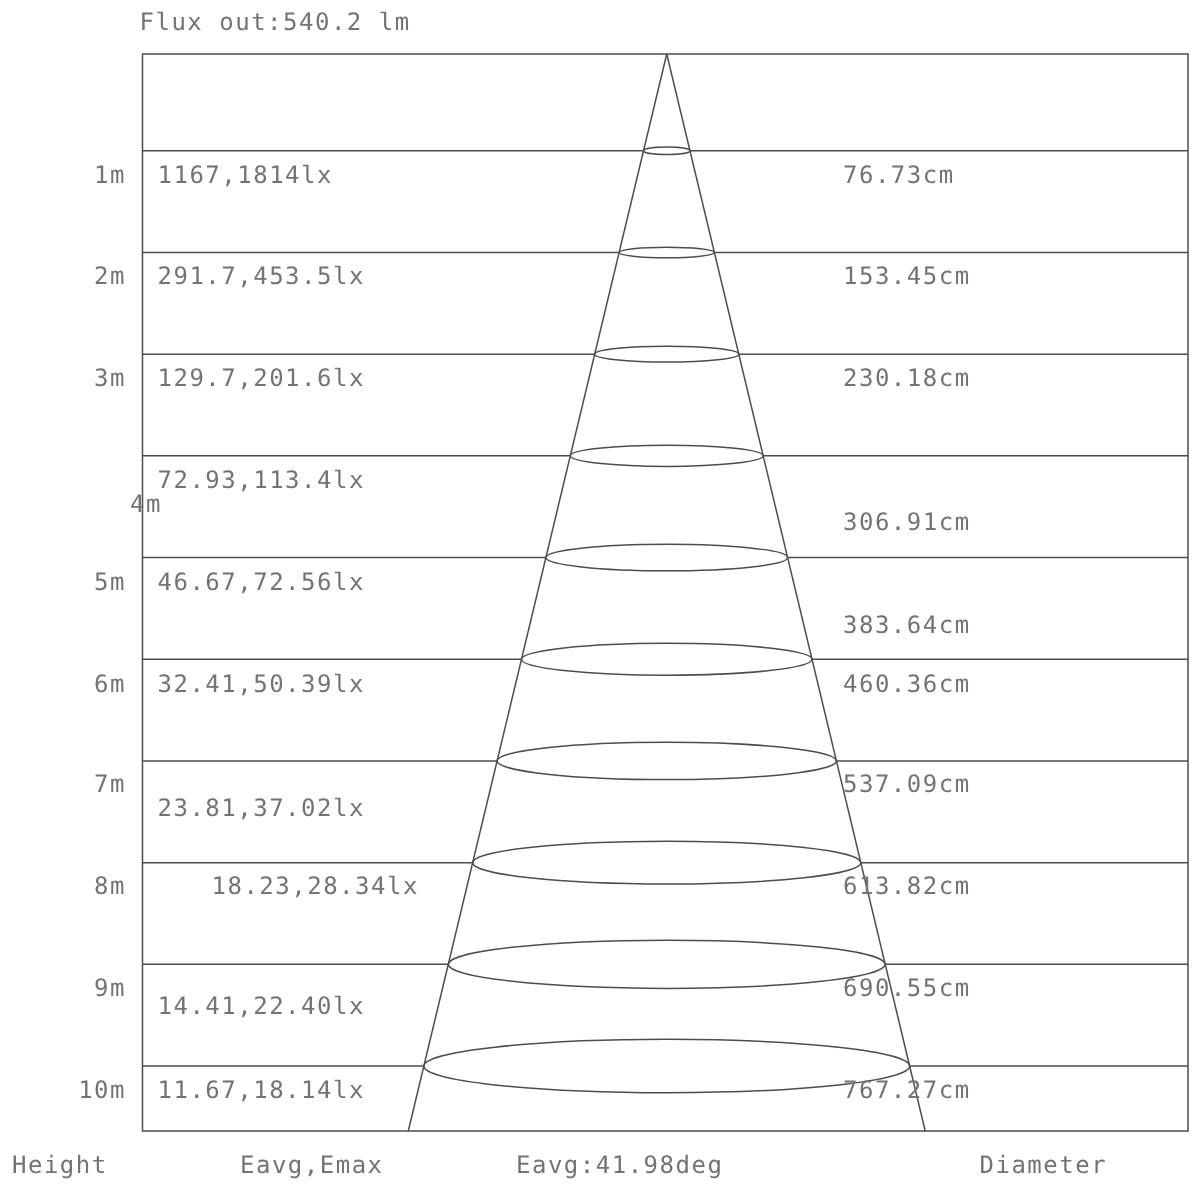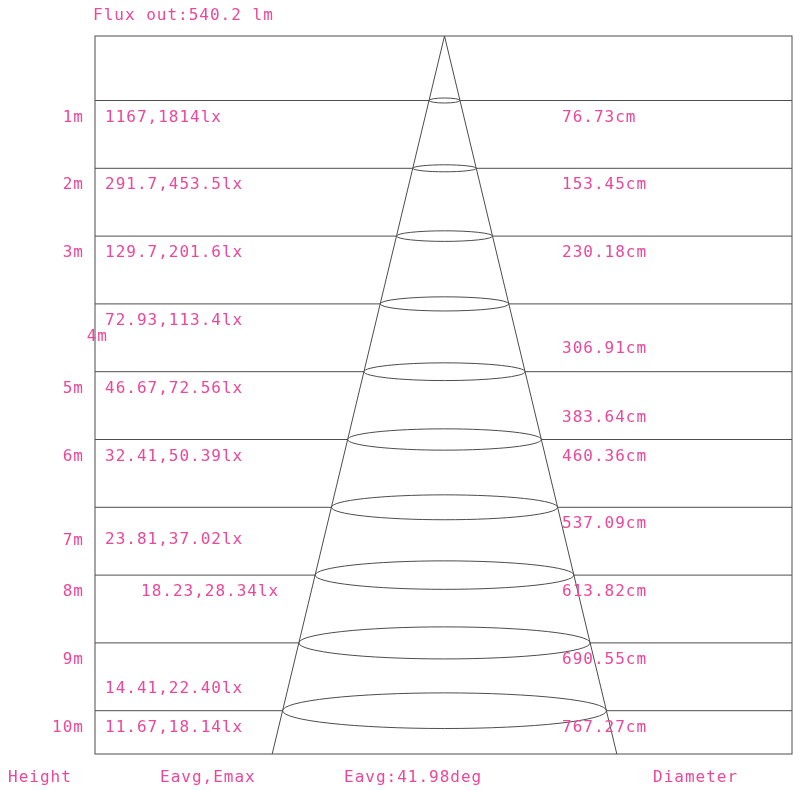--- a/index.html
+++ b/index.html
@@ -2,21 +2,21 @@
 <html><head>
 <meta charset="utf-8">
 <style>
   html, body {
     margin: 0; padding: 0; background: #ffffff;
   }
   .screen {
     position: relative;
     width: 800px; height: 790px;
     background: #ffffff;
-    color: #ec4899;
+    color: #737373;
     font-family: "DejaVu Sans Mono", "Liberation Mono", monospace;
     font-size: 16px;
     letter-spacing: 1px;
     overflow: hidden;
   }
   .title {
     position: absolute;
     left: 93px; top: 5px;
     white-space: pre;
   }
@@ -94,28 +94,28 @@
       <div class="row-label d-label" style="top: 244.1px;">230.18cm</div>
       <div class="row-label h-label" style="top: 328px; padding-left: 24px;">4m</div>
       <div class="row-label e-label" style="top: 311.9px;">72.93,113.4lx</div>
       <div class="row-label d-label" style="top: 311.9px; margin-top: 28px;">306.91cm</div>
       <div class="row-label h-label" style="top: 379.7px;">5m</div>
       <div class="row-label e-label" style="top: 379.7px;">46.67,72.56lx</div>
       <div class="row-label d-label" style="top: 379.7px; margin-top: 29px;">383.64cm</div>
       <div class="row-label h-label" style="top: 447.5px;">6m</div>
       <div class="row-label e-label" style="top: 447.5px;">32.41,50.39lx</div>
       <div class="row-label d-label" style="top: 447.5px;">460.36cm</div>
-      <div class="row-label h-label" style="top: 515.3px; margin-top: 17px;">7m</div>
+      <div class="row-label h-label" style="top: 515.3px;">7m</div>
       <div class="row-label e-label" style="top: 531px;">23.81,37.02lx</div>
       <div class="row-label d-label" style="top: 515.3px;">537.09cm</div>
       <div class="row-label h-label" style="top: 583.1px;">8m</div>
       <div class="row-label e-label" style="top: 583.1px; margin-left: 36px;">18.23,28.34lx</div>
       <div class="row-label d-label" style="top: 583.1px;">613.82cm</div>
       <div class="row-label h-label" style="top: 650.9px;">9m</div>
-      <div class="row-label e-label" style="top: 680px;">14.41,22.40lx</div>
+      <div class="row-label e-label" style="top: 663px;">14.41,22.40lx</div>
       <div class="row-label d-label" style="top: 650.9px;">690.55cm</div>
       <div class="row-label h-label" style="top: 718.7px;">10m</div>
       <div class="row-label e-label" style="top: 718.7px;">11.67,18.14lx</div>
       <div class="row-label d-label" style="top: 718.7px;">767.27cm</div>
     </div>
 
   <span class="footer-label" style="left:8px">Height</span>
   <span class="footer-label" style="left:160px">Eavg,Emax</span>
   <span class="footer-label" style="left:344px">Eavg:41.98deg</span>
   <span class="footer-label" style="left:653px">Diameter</span>

